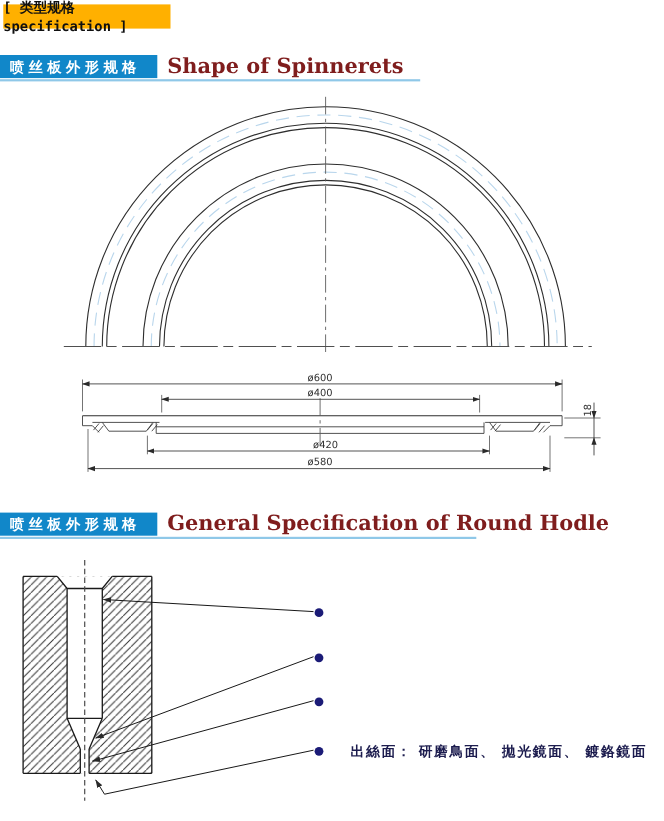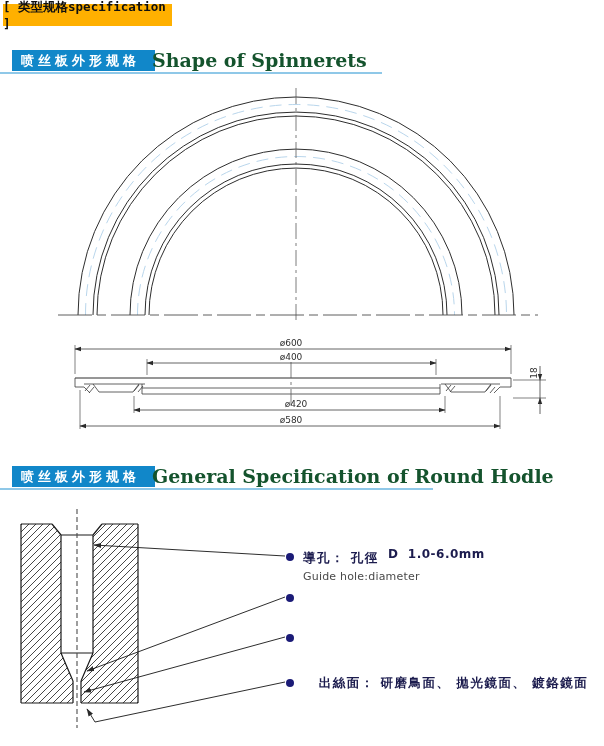--- a/index.html
+++ b/index.html
@@ -2,35 +2,35 @@
 <html><head>
 <meta charset="utf-8">
 <style>
   html,body{margin:0;padding:0;background:#fff;}
   .page{
     position:relative;width:604px;height:746px;background:#ffffff;overflow:hidden;
     font-family:"DejaVu Sans","Liberation Sans",sans-serif;
   }
   
   .spec-badge{
-    position:absolute;left:3px;top:4px;width:169px;height:22px;
+    position:absolute;left:3px;top:4px;width:152px;height:22px;
     background:#FFB000;color:#101010;font-weight:bold;font-size:12.5px;
     font-family:"DejaVu Sans Mono","Liberation Mono",monospace;
     display:flex;align-items:center;justify-content:center;letter-spacing:0px;
   }
   
   .banner{position:absolute;left:0;height:26px;}
   .banner .bluebox{
     position:absolute;left:0;top:0;width:143px;height:21px;background:#1187C9;
     color:#ffffff;font-size:13px;font-weight:bold;letter-spacing:4px;
-    display:flex;align-items:center;padding-left:9px;box-sizing:border-box;margin-left:12px;
+    display:flex;align-items:center;padding-left:9px;box-sizing:border-box;
   }
   .banner .entitle{
     position:absolute;left:152px;top:-2px;height:24px;line-height:24px;
-    color:#14532d;font-size:19px;font-weight:bold;white-space:nowrap;
+    color:#7f1d1d;font-size:19px;font-weight:bold;white-space:nowrap;
     font-family:"DejaVu Serif","Liberation Serif",serif;
   }
   .banner .rule{position:absolute;left:0;top:22px;height:2px;background:#8FC8E8;}
   #banner1 .rule{width:382px;}
   #banner2 .rule{width:433px;}
 
   
   svg.art{position:absolute;left:0;top:0;}
   .ln{stroke:#2e2e2e;stroke-width:1;fill:none;}
   .lnt{stroke:#3a3a3a;stroke-width:0.8;fill:none;}
@@ -151,25 +151,20 @@
       <path class="ldr" d="M84,692 L285,637" marker-start="url(#arrS)"></path>
       <path class="ldr" d="M285,682 L95,722 L87,709" marker-end="url(#arrE)"></path>
 
       <circle cx="290" cy="557" r="4" fill="#1b1b77"></circle>
       <circle cx="290" cy="598" r="4" fill="#1b1b77"></circle>
       <circle cx="290" cy="638" r="4" fill="#1b1b77"></circle>
       <circle cx="290" cy="683" r="4" fill="#1b1b77"></circle>
     </g>
   </svg>
 
-  <div class="callout" id="callout1">
-    <span class="zh">導孔： 孔徑</span>
-    <span class="val">D  1.0-6.0mm</span>
-    <div class="en">Guide hole:diameter</div>
-  </div>
 
 
 
   <div class="callout" id="callout4">
     <span class="zh">出絲面： 研磨鳥面、 拋光鏡面、 鍍鉻鏡面</span>
   </div>
 
 </div>
 
 </body></html>

